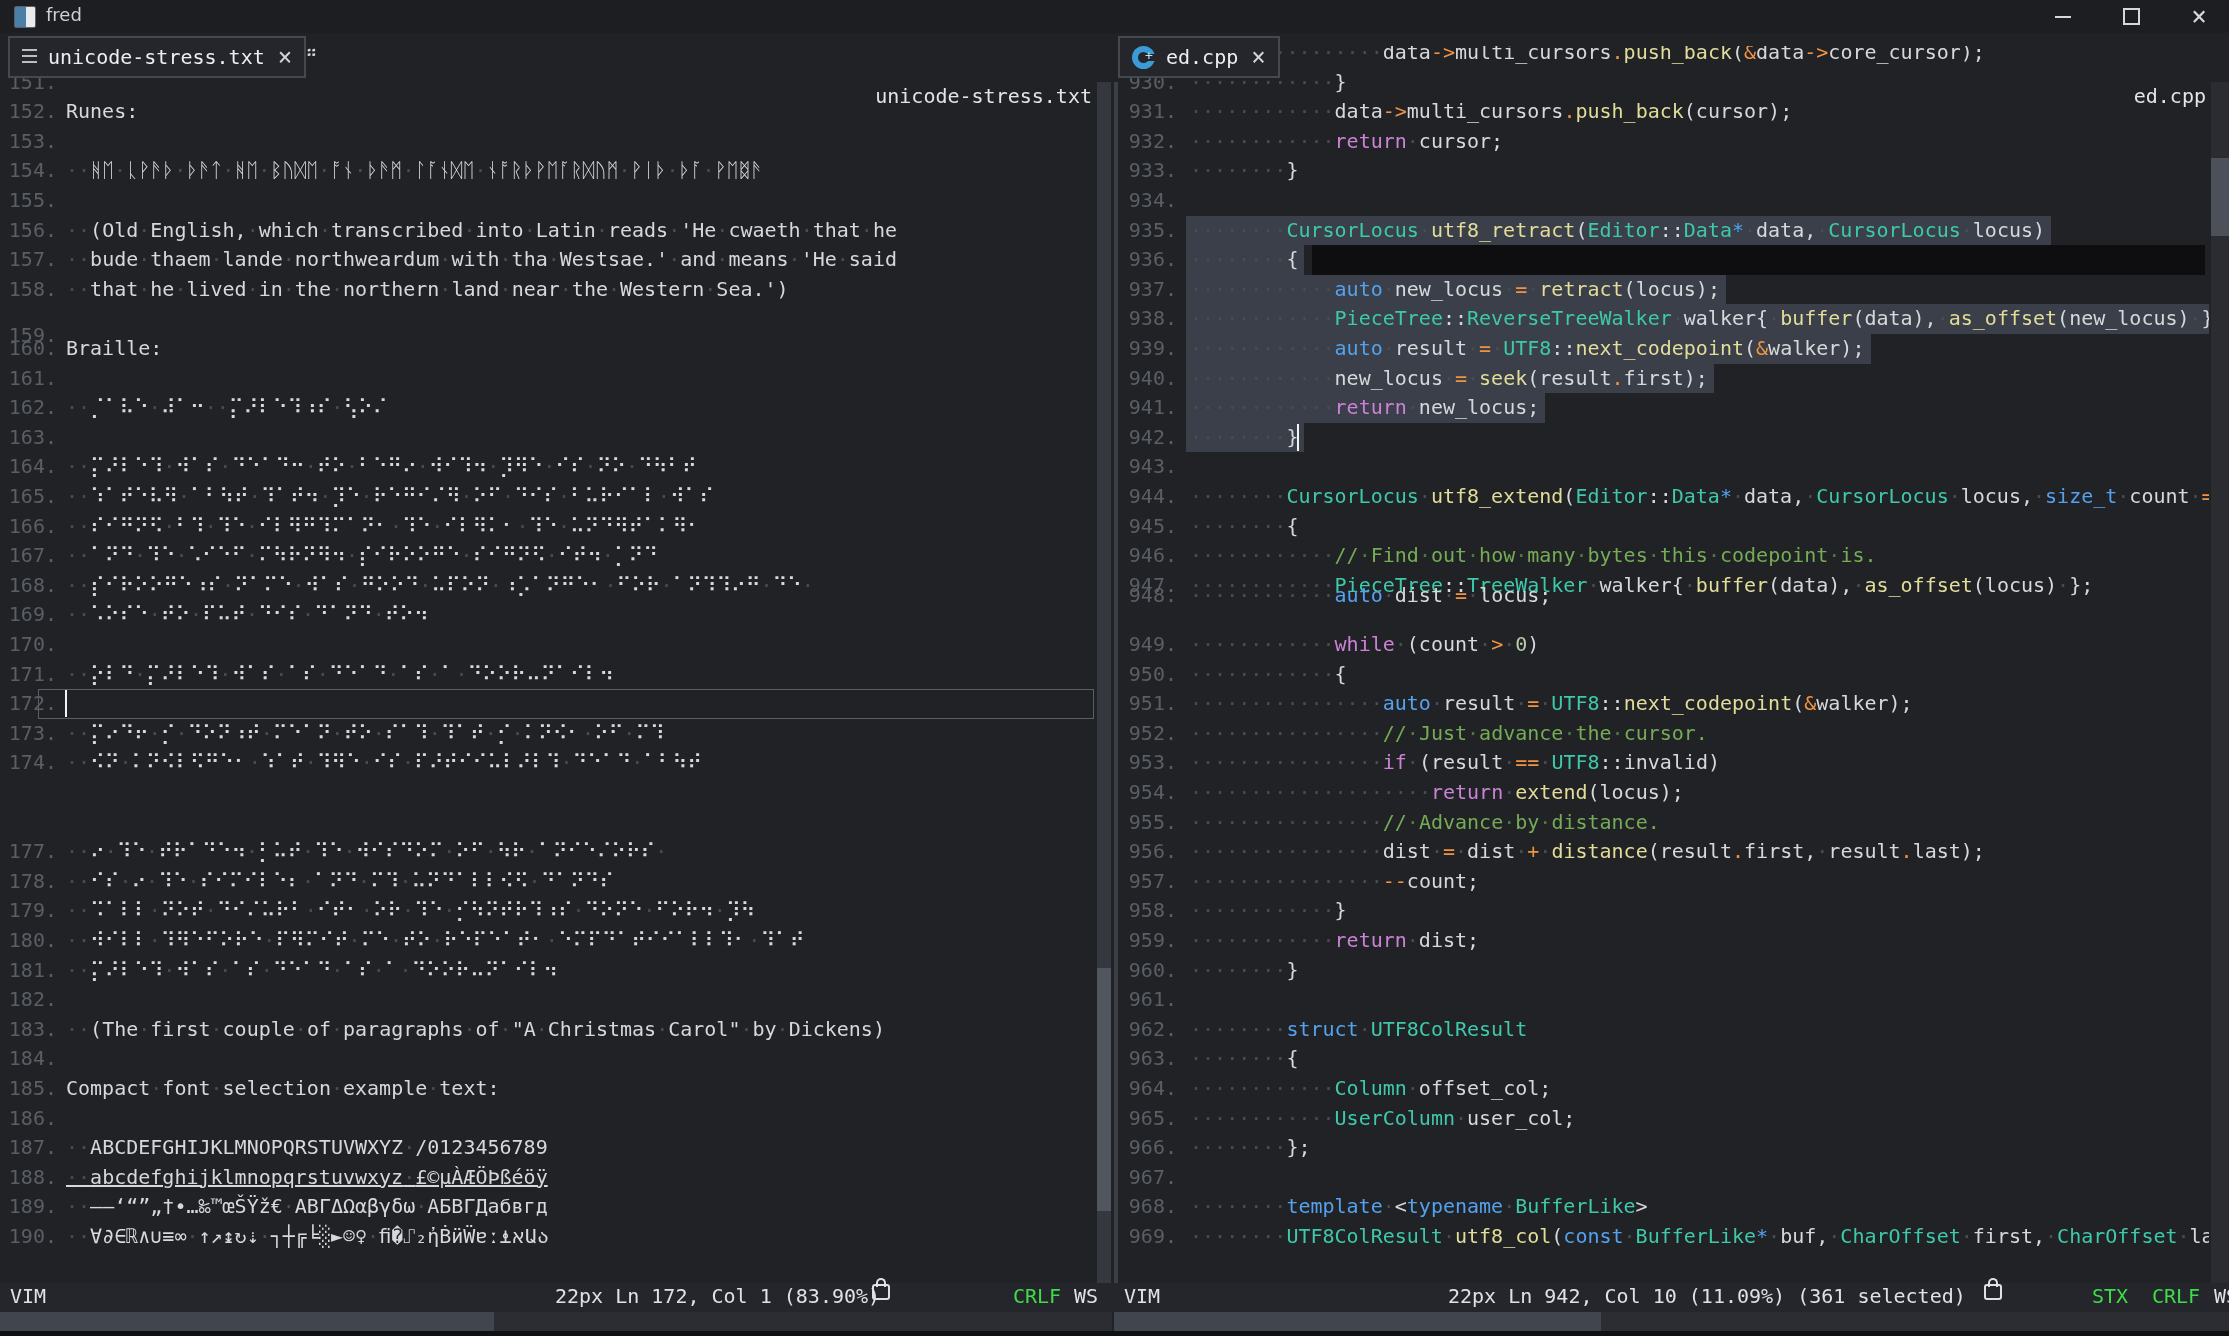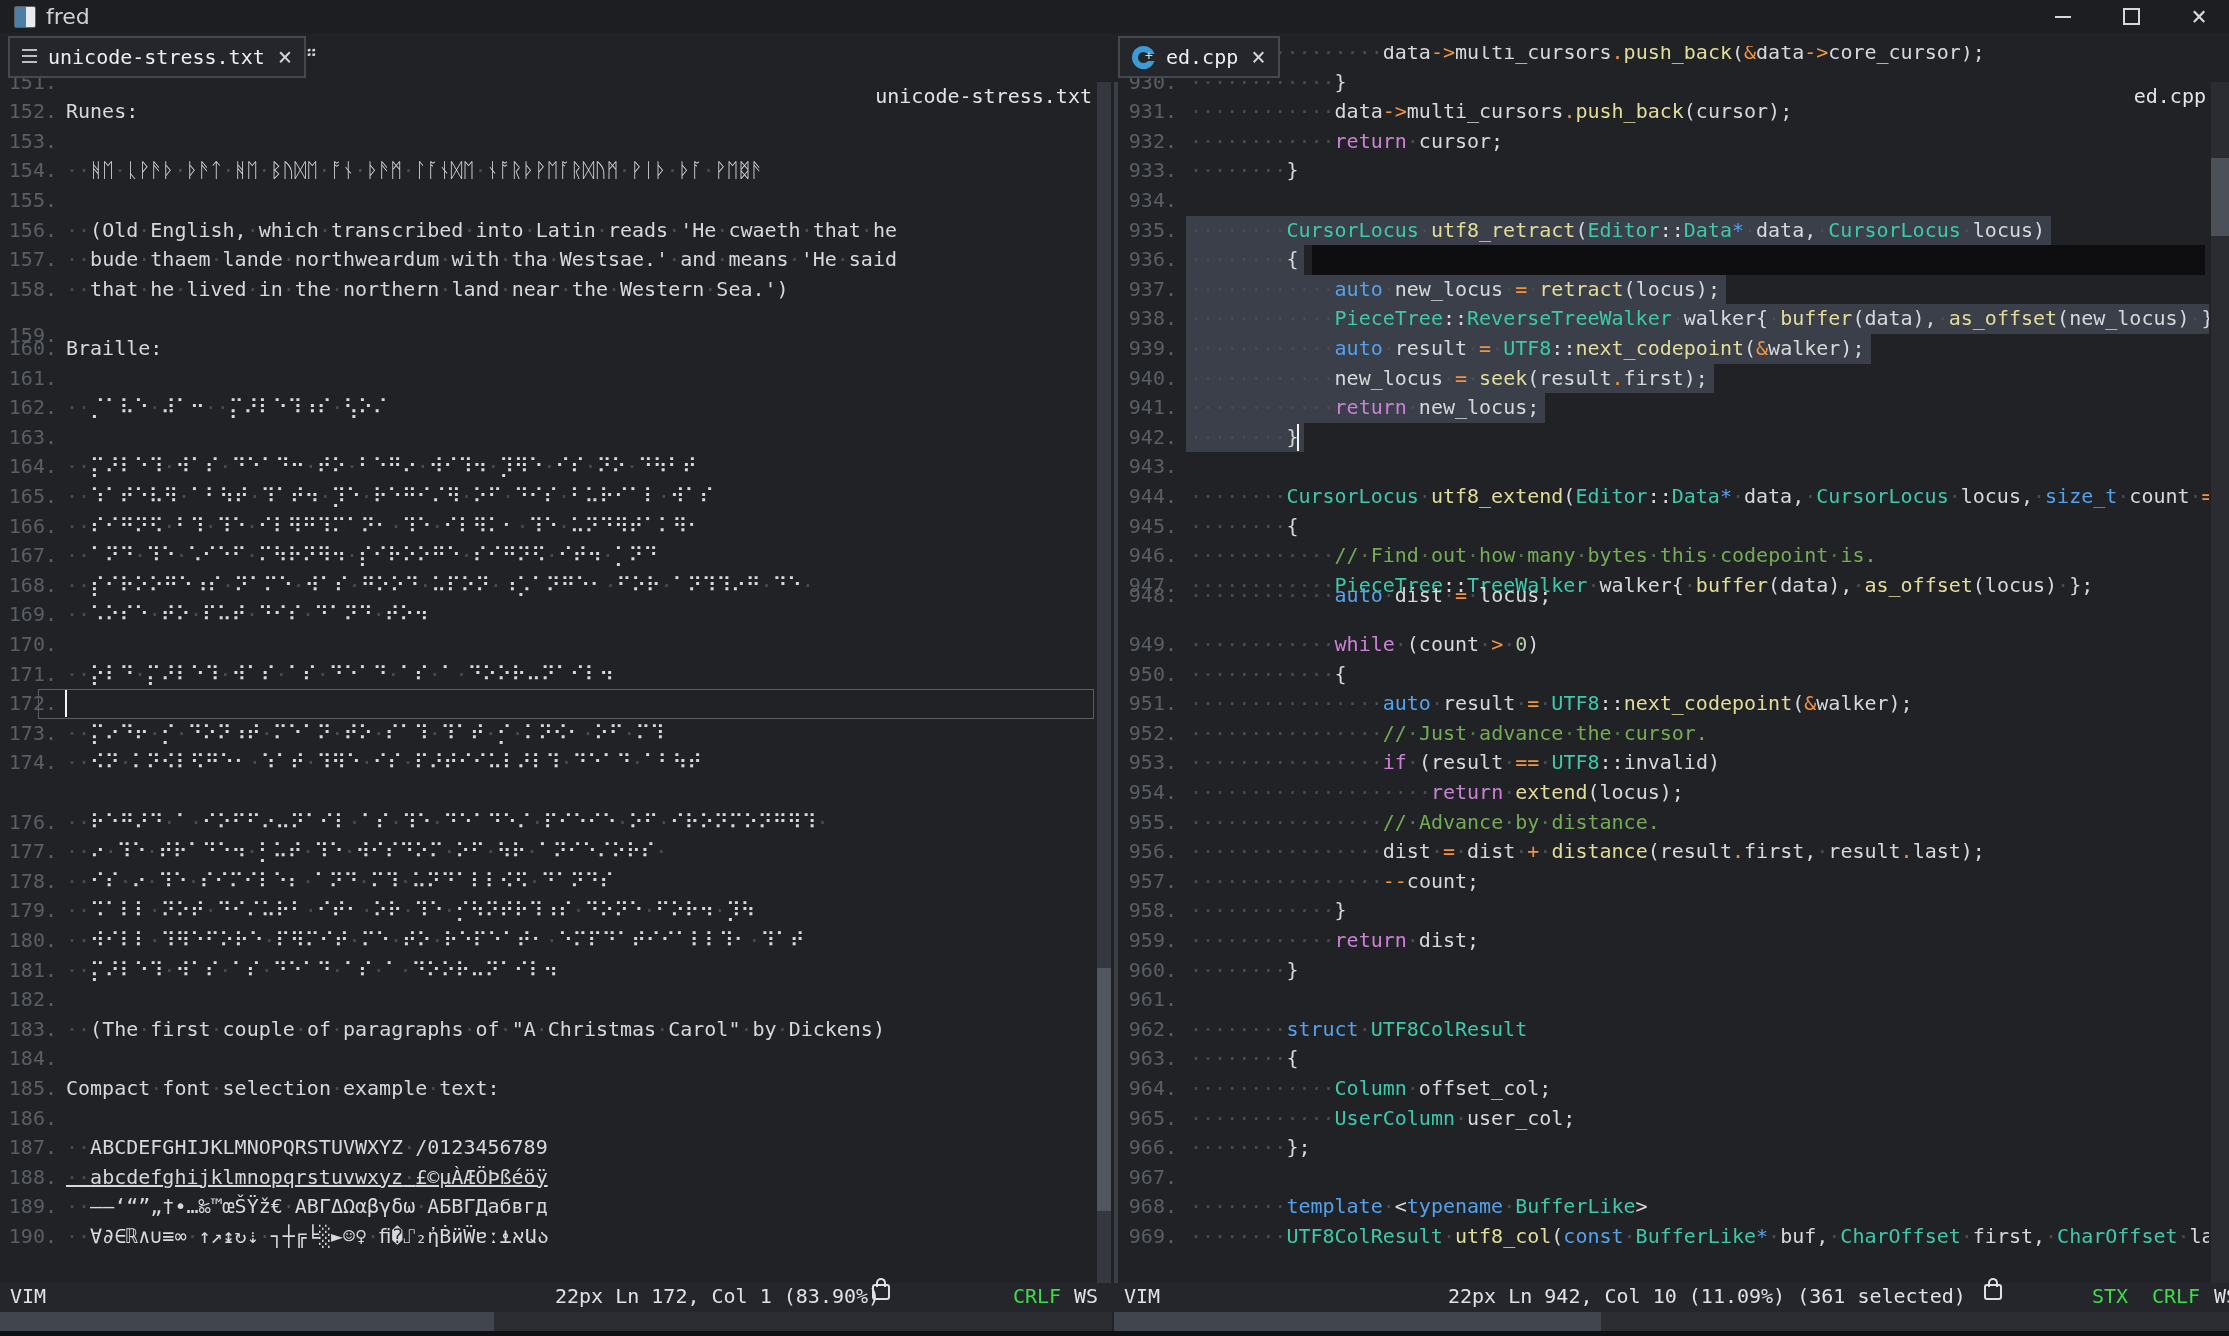--- a/index.html
+++ b/index.html
@@ -2,21 +2,21 @@
 <html><head>
 <meta charset="utf-8">
 <style>
   html,body{margin:0;padding:0;background:#0e0f12;}
   #win{position:relative;width:2229px;height:1336px;background:#212226;overflow:hidden;
        font-family:"DejaVu Sans Mono","DejaVu Sans",monospace;}
   
   #titlebar{position:absolute;left:0;top:0;width:2229px;height:33px;background:#1d1e22;}
   #appicon{position:absolute;left:14px;top:6px;width:20px;height:20px;border:1px solid #5a6068;
            border-radius:2px;background:linear-gradient(90deg,#4a7fa8 0 55%,#e8eaec 55% 100%);}
-  #title{position:absolute;left:46px;top:4px;font-size:22px;color:#cfd1d4;
+  #title{position:absolute;left:46px;top:4px;font-size:18px;color:#cfd1d4;
          font-family:"DejaVu Sans","Liberation Sans",sans-serif;}
   .winbtn{position:absolute;top:0;width:46px;height:33px;display:flex;align-items:center;justify-content:center;color:#d6d8db;}
   #btn-min{left:2040px;} #btn-max{left:2108px;} #btn-close{left:2176px;font-size:26px;line-height:33px;}
   #btn-min i{display:block;width:16px;height:2px;background:#d6d8db;}
   #btn-max i{display:block;width:13px;height:13px;border:2px solid #d6d8db;}
   
   .tab{position:absolute;top:36px;height:42px;background:#24262b;border:2px solid #45494f;
        box-sizing:border-box;display:flex;align-items:center;padding:0 12px;gap:11px;z-index:6;}
   .tab .lbl{font-size:20px;color:#eceef0;white-space:pre;}
   .tab .close{font-size:24px;color:#d2d5d8;margin-left:2px;}
@@ -178,24 +178,20 @@
         <div class="beam" style="left: 65px;"></div>
       </div>
       <div class="row" style="top: 672.8px;">
         <span class="gut">173.</span>
         <span class="txt" style="left: 66px;"><span class="tok-p"><span class="ws">·</span><span class="ws">·</span>⡍⠔⠙⠖<span class="ws">·</span>⡊<span class="ws">·</span>⠙⠕⠝⠰⠞<span class="ws">·</span>⠍⠑⠁⠝<span class="ws">·</span>⠞⠕<span class="ws">·</span>⠎⠁⠹<span class="ws">·</span>⠹⠁⠞<span class="ws">·</span>⡊<span class="ws">·</span>⠅⠝⠪⠂<span class="ws">·</span>⠕⠋<span class="ws">·</span>⠍⠹</span></span>
       </div>
       <div class="row" style="top: 702.4px;">
         <span class="gut">174.</span>
         <span class="txt" style="left: 66px;"><span class="tok-p"><span class="ws">·</span><span class="ws">·</span>⠪⠝<span class="ws">·</span>⠅⠝⠪⠇⠫⠛⠑⠂<span class="ws">·</span>⠱⠁⠞<span class="ws">·</span>⠹⠻⠑<span class="ws">·</span>⠊⠎<span class="ws">·</span>⠏⠜⠞⠊⠊⠥⠇⠜⠇⠹<span class="ws">·</span>⠙⠑⠁⠙<span class="ws">·</span>⠁⠃⠳⠞</span></span>
       </div>
-      <div class="row" style="top: 761.6px;">
-        <span class="gut">176.</span>
-        <span class="txt" style="left: 66px;"><span class="tok-p"><span class="ws">·</span><span class="ws">·</span>⠗⠑⠛⠜⠙<span class="ws">·</span>⠁<span class="ws">·</span>⠊⠕⠋⠋⠔⠤⠝⠁⠊⠇<span class="ws">·</span>⠁⠎<span class="ws">·</span>⠹⠑<span class="ws">·</span>⠙⠑⠁⠙⠑⠌<span class="ws">·</span>⠏⠊⠑⠊⠑<span class="ws">·</span>⠕⠋<span class="ws">·</span>⠊⠗⠕⠝⠍⠕⠝⠛⠻⠹<span class="ws">·</span></span></span>
-      </div>
       <div class="row" style="top: 791.2px;">
         <span class="gut">177.</span>
         <span class="txt" style="left: 66px;"><span class="tok-p"><span class="ws">·</span><span class="ws">·</span>⠔<span class="ws">·</span>⠹⠑<span class="ws">·</span>⠞⠗⠁⠙⠑⠲<span class="ws">·</span>⡃⠥⠞<span class="ws">·</span>⠹⠑<span class="ws">·</span>⠺⠊⠎⠙⠕⠍<span class="ws">·</span>⠕⠋<span class="ws">·</span>⠳⠗<span class="ws">·</span>⠁⠝⠊⠑⠌⠕⠗⠎<span class="ws">·</span></span></span>
       </div>
       <div class="row" style="top: 820.8px;">
         <span class="gut">178.</span>
         <span class="txt" style="left: 66px;"><span class="tok-p"><span class="ws">·</span><span class="ws">·</span>⠊⠎<span class="ws">·</span>⠔<span class="ws">·</span>⠹⠑<span class="ws">·</span>⠎⠊⠍⠊⠇⠑⠆<span class="ws">·</span>⠁⠝⠙<span class="ws">·</span>⠍⠹<span class="ws">·</span>⠥⠝⠙⠁⠇⠇⠪⠫<span class="ws">·</span>⠙⠁⠝⠙⠎</span></span>
       </div>
       <div class="row" style="top: 850.4px;">
         <span class="gut">179.</span>

